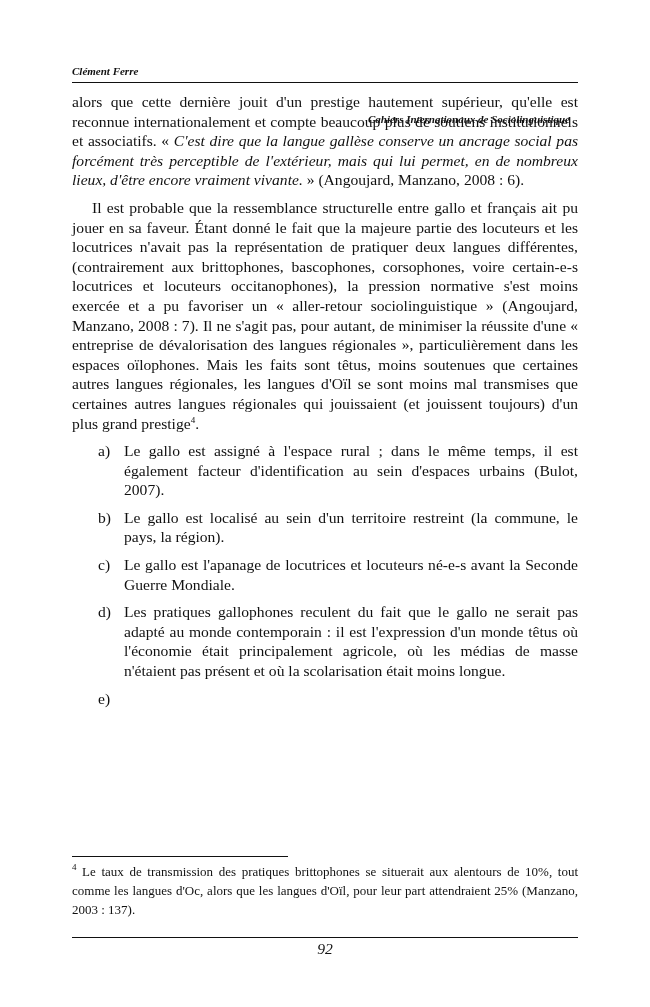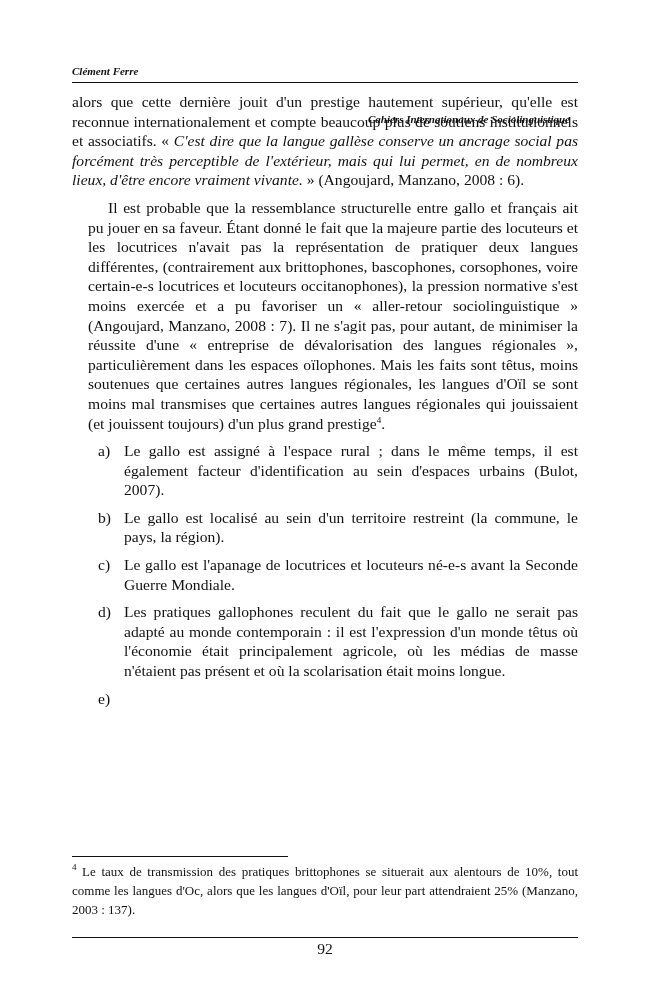--- a/index.html
+++ b/index.html
@@ -5,30 +5,30 @@
   html, body { margin: 0; padding: 0; background: #ffffff; }
   body { width: 650px; height: 1007px; position: relative; overflow: hidden;
          font-family: "Liberation Serif", serif; color: #111; }
   .page { position: absolute; left: 72px; top: 0; width: 506px; }
   .header { position: absolute; top: 64px; left: 0; width: 506px; height: 18px;
             border-bottom: 1.5px solid #111; font-weight: bold; font-style: italic; font-size: 11px; }
   .header .l { position: absolute; left: 0; top: 1px; }
   .header .r { position: absolute; right: 8px; top: 1px; margin-top: 48px; }
   .body { position: absolute; top: 92px; left: 0; width: 506px; font-size: 15.6px; line-height: 19.6px; text-align: justify; }
   .body p { margin: 0 0 8px 0; }
-  .body p.indent { text-indent: 20px; margin-left: 16px; }
+  .body p.indent { text-indent: 20px; }
   .body em { font-style: italic; }
   sup { font-size: 9px; line-height: 0; vertical-align: 6px; }
   .list { margin: 0; padding: 0; list-style: none; }
   .list li { position: relative; padding-left: 52px; margin-bottom: 8px; }
   .list li .m { position: absolute; left: 26px; top: 0; }
   .fn-rule { position: absolute; top: 856px; left: 0; width: 216px; border-top: 1px solid #111; }
   .footnote { position: absolute; top: 862px; left: 0; width: 506px; font-size: 13px; line-height: 19px; text-align: justify; }
   .bottom-rule { position: absolute; top: 937px; left: 0; width: 506px; border-top: 1px solid #111; }
-  .pagenum { position: absolute; top: 940px; left: 0; width: 506px; text-align: center; font-size: 15.6px; }
+  .pagenum { position: absolute; top: 940px; left: 0; width: 506px; text-align: center; font-size: 15.6px; font-style: italic; }
 </style>
 </head>
 <body>
 
 <div class="page">
   <div class="header">
     <span class="l">Clément Ferre</span>
     <span class="r">Cahiers Internationaux de Sociolinguistique</span>
   </div>
 

